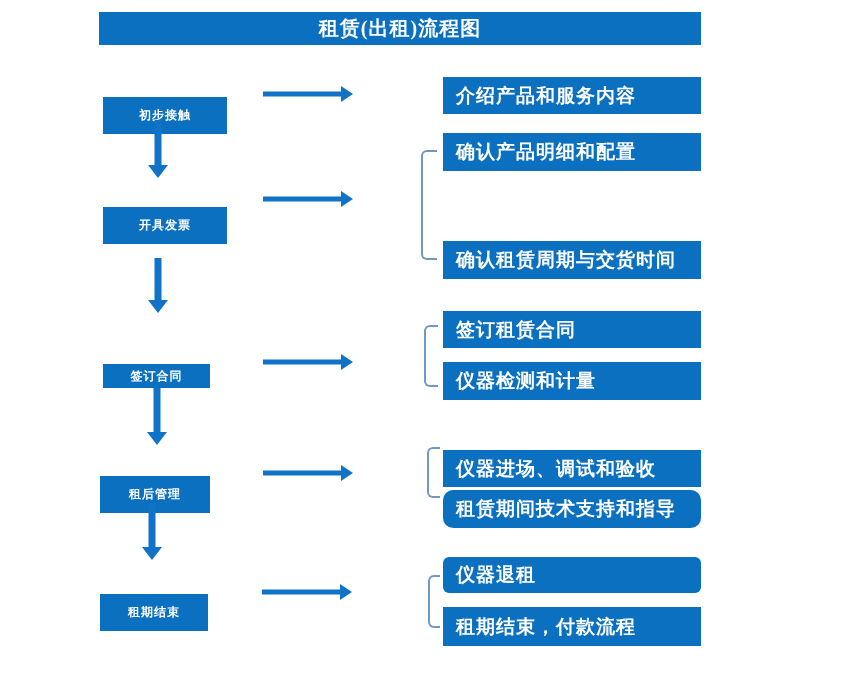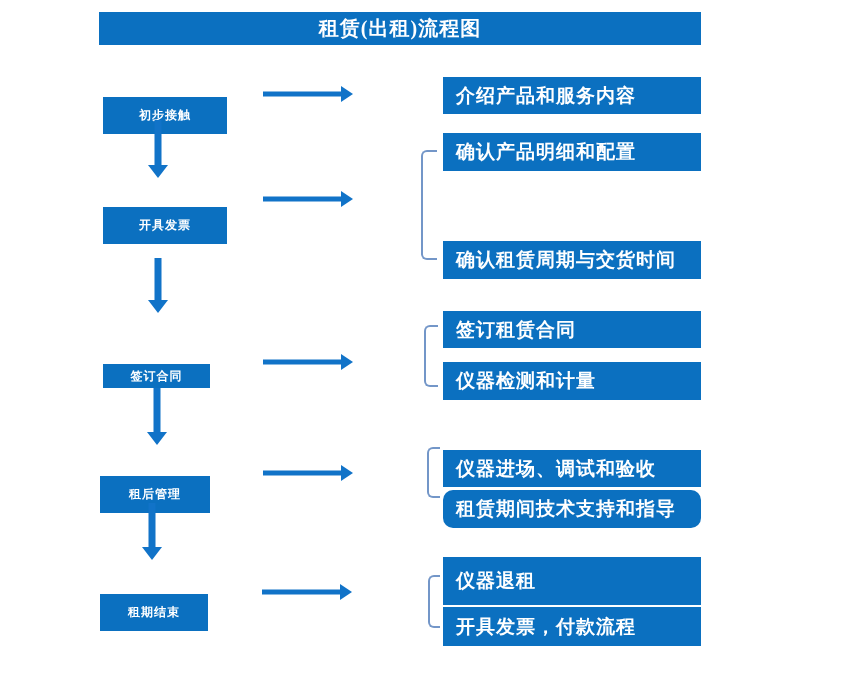--- a/index.html
+++ b/index.html
@@ -132,16 +132,16 @@
 
   <div class="box out-box" style="top:133px;height:38px;">确认产品明细和配置</div>
   <div class="box out-box" style="top:241px;height:38px;">确认租赁周期与交货时间</div>
 
   <div class="box out-box" style="top:311px;height:37px;">签订租赁合同</div>
   <div class="box out-box" style="top:362px;height:38px;">仪器检测和计量</div>
 
   <div class="box out-box" style="top:421px;height:37px;margin-top:29px;">仪器进场、调试和验收</div>
   <div class="box out-box" style="top:490px;height:38px;border-radius:10px;">租赁期间技术支持和指导</div>
 
-  <div class="box out-box" style="top:557px;height:48px;">仪器退租</div>
-  <div class="box out-box" style="top:607px;height:39px;">开具发票，付款流程</div>
+  <div class="box out-box" style="top:557px;height:36px;border-radius:6px;">仪器退租</div>
+  <div class="box out-box" style="top:607px;height:39px;">租期结束，付款流程</div>
 
 </div>
 
 </body></html>

